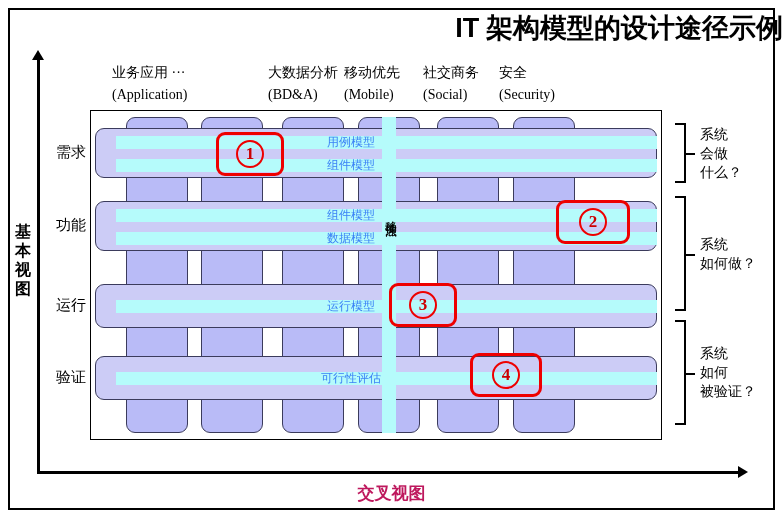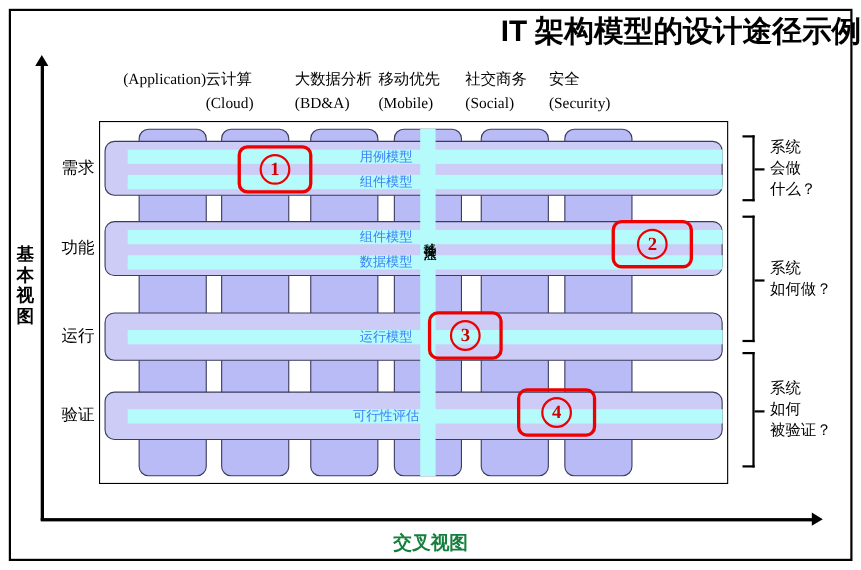--- a/index.html
+++ b/index.html
@@ -54,21 +54,21 @@
     border-left: 10px solid #000;
   }
   .y-axis-label {
     position: absolute; left: 12px; top: 222px;
     width: 22px;
     font-size: 16px; font-weight: bold; line-height: 19px;
     text-align: center; color: #000;
   }
   .x-axis-label {
     position: absolute; left: 0; top: 482px; width: 783px;
-    text-align: center; font-size: 17px; font-weight: bold; color:#15803d;
+    text-align: center; font-size: 17px; font-weight: bold; color:#be185d;
   }
 
   
   .chart-frame {
     position: absolute; left: 90px; top: 110px;
     width: 572px; height: 330px;
     border: 1px solid #000; background: #fff;
   }
 
   
@@ -169,25 +169,22 @@
 
   <div class="y-axis-line"></div>
   <div class="y-axis-head"></div>
   <div class="x-axis-line"></div>
   <div class="x-axis-head"></div>
   <div class="y-axis-label">基本视图</div>
   <div class="x-axis-label">交叉视图</div>
 
   <div class="col-headers" id="col-headers">
       <div class="col-head" style="left: 22px;">
+        <span class="cn">业务应用 ···</span>
         <span class="en">(Application)</span>
-      </div>
-      <div class="col-head" style="left: 97px;">
-        <span class="cn">云计算</span>
-        <span class="en">(Cloud)</span>
       </div>
       <div class="col-head" style="left: 178px;">
         <span class="cn">大数据分析</span>
         <span class="en">(BD&amp;A)</span>
       </div>
       <div class="col-head" style="left: 254px;">
         <span class="cn">移动优先</span>
         <span class="en">(Mobile)</span>
       </div>
       <div class="col-head" style="left: 333px;">

